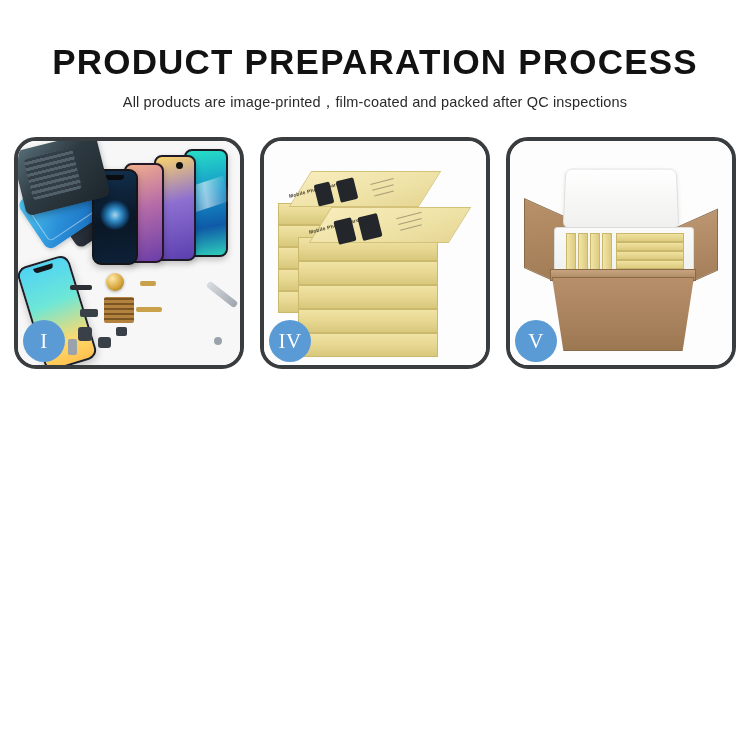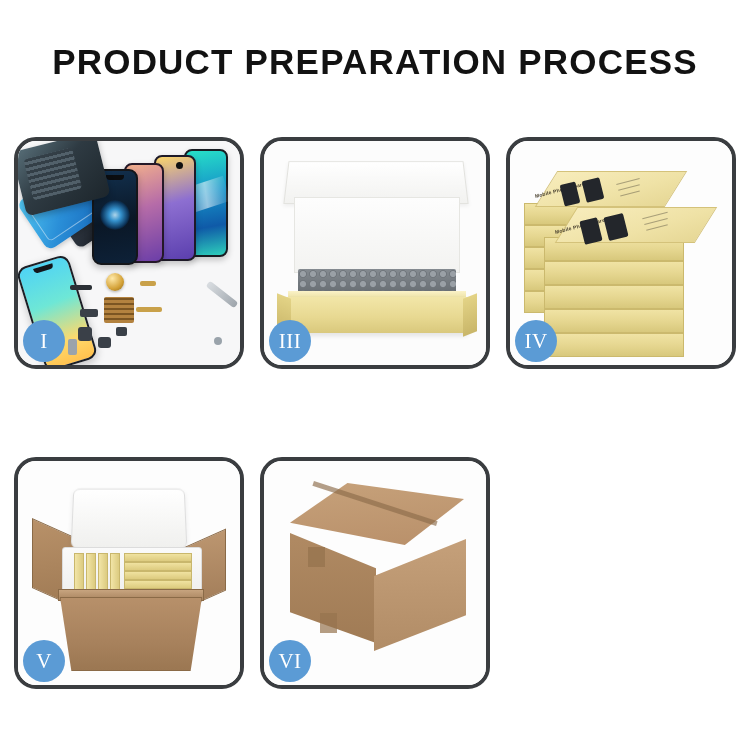--- a/index.html
+++ b/index.html
@@ -347,20 +347,21 @@
     background: rgba(150,115,78,.7);
   }
 </style>
 </head>
 <body>
 
 <div class="page">
 
   <div class="header">
     <div class="title">PRODUCT PREPARATION PROCESS</div>
+    <div class="subtitle">All products are image-printed，film-coated and packed after QC inspections</div>
   </div>
 
   <div class="grid">
 
     <div class="panel">
       <div class="scene p1">
         <div class="ph ph-a2"></div>
         <div class="ph ph-a"></div>
         <div class="ph ph-e"></div>
         <div class="ph ph-d"></div>
@@ -378,30 +379,20 @@
         <div class="bit l" style="left:80px;top:196px;width:13px;height:11px;border-radius:3px;"></div>
         <div class="bit g" style="left:118px;top:166px;width:26px;height:5px;"></div>
         <div class="bit l" style="left:98px;top:186px;width:11px;height:9px;"></div>
         <div class="bit s" style="left:196px;top:196px;width:8px;height:8px;border-radius:50%;"></div>
         <div class="screwdriver"></div>
       </div>
       <div class="badge">I</div>
     </div>
 
 
-    <div class="panel">
-      <div class="scene p3">
-        <div class="box3-lid"></div>
-        <div class="foam3"></div>
-        <div class="bubble3"></div>
-        <div class="box3-rim"></div>
-        <div class="box3-front"></div>
-      </div>
-      <div class="badge">III</div>
-    </div>
 
     <div class="panel">
       <div class="scene p4">
         <div class="stack">
 
           <div class="sbox" style="left:14px;top:62px;width:100px;height:22px;"></div>
           <div class="sbox" style="left:14px;top:84px;width:100px;height:22px;"></div>
           <div class="sbox" style="left:14px;top:106px;width:100px;height:22px;"></div>
           <div class="sbox" style="left:14px;top:128px;width:100px;height:22px;"></div>
           <div class="sbox" style="left:14px;top:150px;width:100px;height:22px;"></div>
@@ -449,26 +440,15 @@
         <div class="ybox" style="left:106px;top:101px;width:68px;height:9px;"></div>
         <div class="ybox" style="left:106px;top:110px;width:68px;height:9px;"></div>
         <div class="ybox" style="left:106px;top:119px;width:68px;height:9px;"></div>
         <div class="ybox" style="left:106px;top:128px;width:68px;height:9px;"></div>
         <div class="cartonRim"></div>
         <div class="cartonF"></div>
       </div>
       <div class="badge">V</div>
     </div>
 
-    <div class="panel">
-      <div class="scene p6">
-        <div class="c6top"></div>
-        <div class="c6left"></div>
-        <div class="c6right"></div>
-        <div class="c6seam"></div>
-        <div class="c6tapeL"></div>
-        <div class="c6tapeB"></div>
-      </div>
-      <div class="badge">VI</div>
-    </div>
 
   </div>
 </div>
 
 </body></html>

